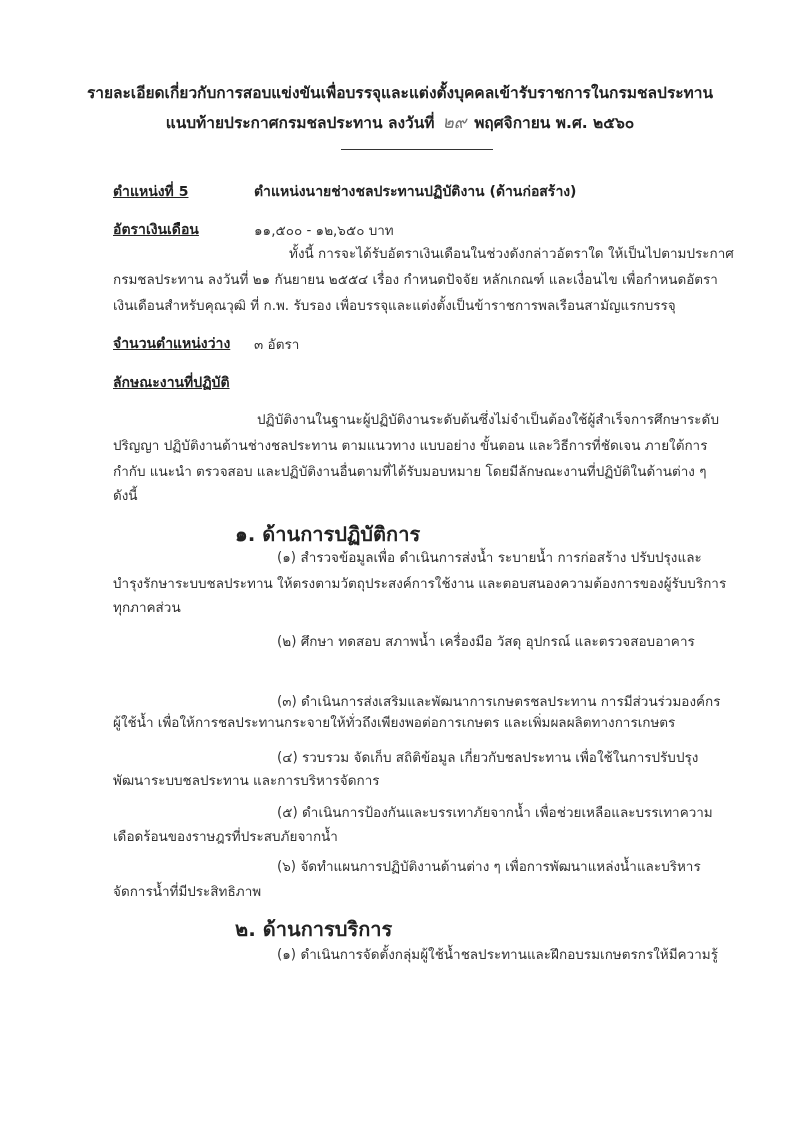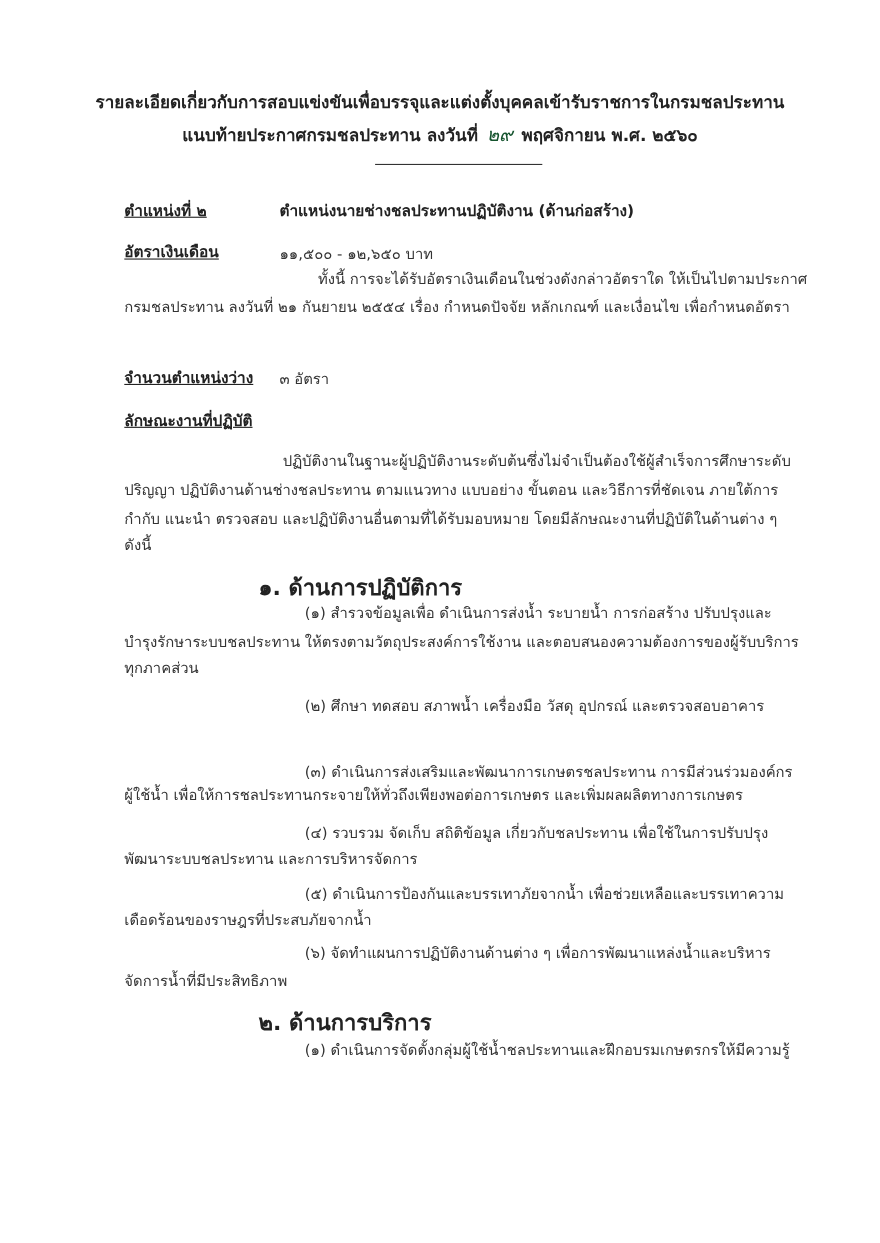--- a/index.html
+++ b/index.html
@@ -8,45 +8,46 @@
       background: #ffffff;
       font-family: "DejaVu Sans", "Liberation Sans", sans-serif;
       color: #2a2a2a;
       position: relative;
       overflow: hidden;
     }
     .page { position: absolute; left: 0; top: 0; width: 724px; height: 1130px; }
     .abs { position: absolute; white-space: nowrap; }
     .title { font-size: 15.5px; font-weight: bold; color: #222; }
     .center { left: 0; width: 800px; text-align: center; }
-    .handwritten { color: #14532d; font-style: italic; font-weight: normal; font-size: 17px; margin: 0 8px; text-align: right; }
+    .handwritten { color: #737373; font-style: italic; font-weight: normal; font-size: 17px; margin: 0 8px; text-align: right; }
     .rule { position: absolute; left: 341px; top: 149px; width: 152px; height: 1px; background: #333; }
     .label { font-size: 14px; font-weight: bold; text-decoration: underline; color: #222; }
     .text { font-size: 13.5px; color: #333; }
     .bold { font-weight: bold; color: #222; }
     .heading2 { font-size: 20px; font-weight: bold; color: #222; }
   </style>
 </head>
 <body>
 
 <div class="page">
 
   <div class="abs title center" style="top:80px;">รายละเอียดเกี่ยวกับการสอบแข่งขันเพื่อบรรจุและแต่งตั้งบุคคลเข้ารับราชการในกรมชลประทาน</div>
   <div class="abs title center" style="top:108px;">
     <span>แนบท้ายประกาศกรมชลประทาน ลงวันที่</span><span class="handwritten">๒๙</span><span>พฤศจิกายน  พ.ศ. ๒๕๖๐</span>
   </div>
   <div class="rule"></div>
 
-  <div class="abs label" style="left:113px; top:180px;">ตำแหน่งที่  ๒</div>
+  <div class="abs label" style="left:113px; top:180px;">ตำแหน่งที่  5</div>
   <div class="abs text bold" style="left:254px; top:180px; font-size:14px;">ตำแหน่งนายช่างชลประทานปฏิบัติงาน (ด้านก่อสร้าง)</div>
 
   <div class="abs label" style="left:113px; top:218px;">อัตราเงินเดือน</div>
   <div class="abs text" style="left:254px; top:219px;">๑๑,๕๐๐ - ๑๒,๖๕๐  บาท</div>
   <div class="abs text" style="left:289px; top:242px;">ทั้งนี้ การจะได้รับอัตราเงินเดือนในช่วงดังกล่าวอัตราใด ให้เป็นไปตามประกาศ</div>
   <div class="abs text" style="left:113px; top:268px;">กรมชลประทาน ลงวันที่ ๒๑ กันยายน ๒๕๕๔  เรื่อง กำหนดปัจจัย หลักเกณฑ์ และเงื่อนไข เพื่อกำหนดอัตรา</div>
+  <div class="abs text" style="left:113px; top:294px;">เงินเดือนสำหรับคุณวุฒิ ที่ ก.พ. รับรอง เพื่อบรรจุและแต่งตั้งเป็นข้าราชการพลเรือนสามัญแรกบรรจุ</div>
 
   <div class="abs label" style="left:113px; top:332px;">จำนวนตำแหน่งว่าง</div>
   <div class="abs text" style="left:254px; top:333px;">๓  อัตรา</div>
 
   <div class="abs label" style="left:113px; top:371px;">ลักษณะงานที่ปฏิบัติ</div>
   <div class="abs text" style="left:257px; top:408px;">ปฏิบัติงานในฐานะผู้ปฏิบัติงานระดับต้นซึ่งไม่จำเป็นต้องใช้ผู้สำเร็จการศึกษาระดับ</div>
   <div class="abs text" style="left:113px; top:434px;">ปริญญา ปฏิบัติงานด้านช่างชลประทาน ตามแนวทาง แบบอย่าง ขั้นตอน และวิธีการที่ชัดเจน ภายใต้การ</div>
   <div class="abs text" style="left:113px; top:460px;">กำกับ แนะนำ ตรวจสอบ  และปฏิบัติงานอื่นตามที่ได้รับมอบหมาย โดยมีลักษณะงานที่ปฏิบัติในด้านต่าง ๆ</div>
   <div class="abs text" style="left:113px; top:484px;">ดังนี้</div>
 

